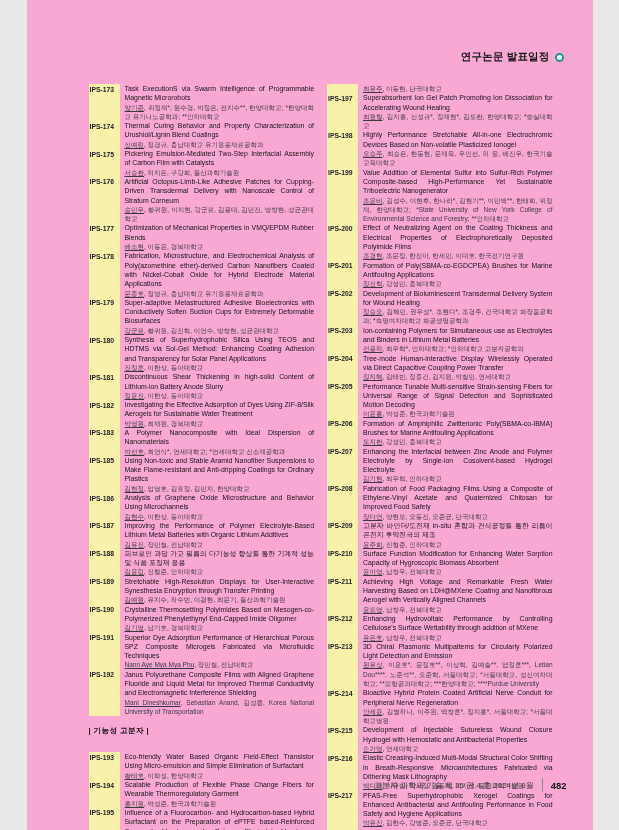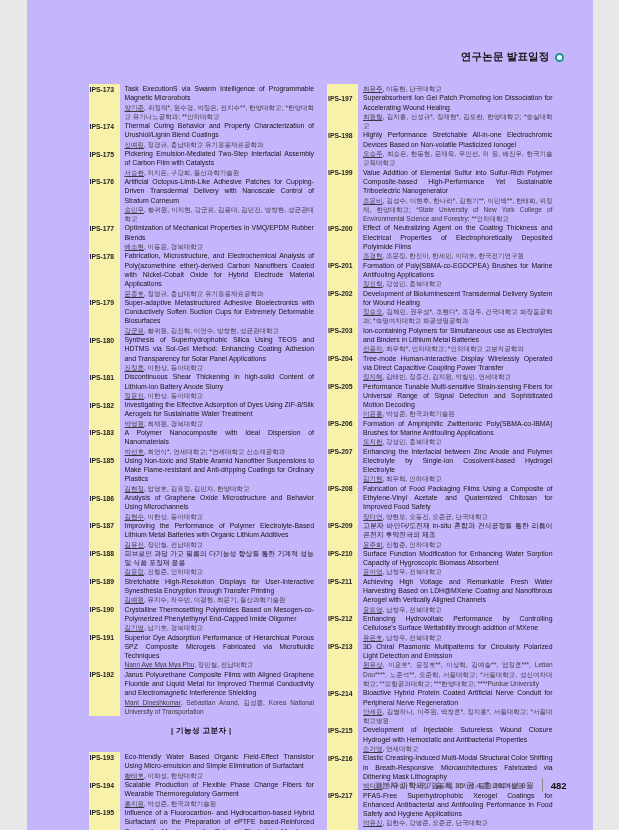--- a/index.html
+++ b/index.html
@@ -1,18 +1,18 @@
 <!DOCTYPE html>
 <html><head>
 <meta charset="utf-8">
 <style>
   html,body{margin:0;padding:0;background:#e8e8e8;}
   .page{
     position:relative; width:566px; height:830px; margin:0 auto;
-    background:#c4b5fd; overflow:hidden;
+    background:#f9a8d4; overflow:hidden;
     font-family:"Liberation Sans","DejaVu Sans",sans-serif;
     color:#1a1a1a;
   }
   .page-header{
     position:absolute; top:50px; right:29px;
     display:flex; align-items:center; gap:5px;
     font-size:10.5px; font-weight:bold; color:#151515; letter-spacing:0.2px;
   }
   .ring{ width:9px; height:9px; border-radius:50%; box-sizing:border-box;
     border:2.6px solid var(--accent,#18998f); background:#fff; }
@@ -25,21 +25,21 @@
   .idcell{
     flex:none; width:31px; padding:0.5px 0 0 1px; box-sizing:border-box;
     background:var(--hl,#f8f1a9);
     font-size:6.8px; font-weight:bold; color:#1c1c28; line-height:9.3px;
   }
   .body{ flex:1; min-width:0; padding-left:5px; }
   .title{ font-size:6.9px; line-height:9.3px; color:#141414; text-align:justify; }
   .authors{ font-size:6.5px; line-height:9.3px; color:#3b3b3b; text-align:justify; }
   .authors .lead{ text-decoration:underline; text-underline-offset:1px; }
   .section-head{
-    text-align:center; font-weight:bold; font-size:7.6px; color:#111;
+    font-weight:bold; font-size:7.6px; color:#111;
     margin:10px 0 16px 0; letter-spacing:0.4px;
   }
   .page-footer{
     position:absolute; bottom:38px; right:26px;
     display:flex; align-items:center; gap:8px;
   }
   .journal{ font-size:8px; color:#3f3f3f; }
   .fdivider{ width:1px; height:14px; background:#8a8a8a; }
   .pagenum{ font-size:9.5px; font-weight:bold; color:#111; }
 </style>

